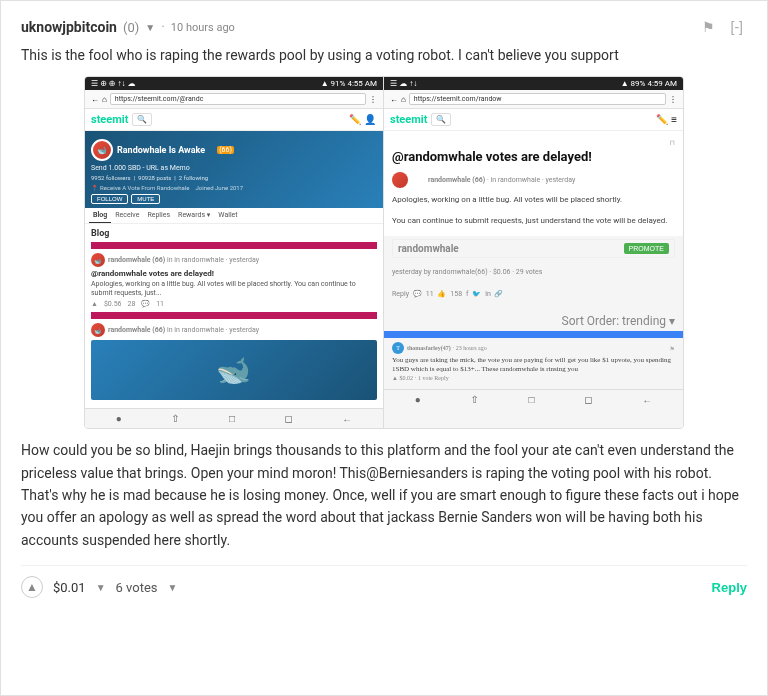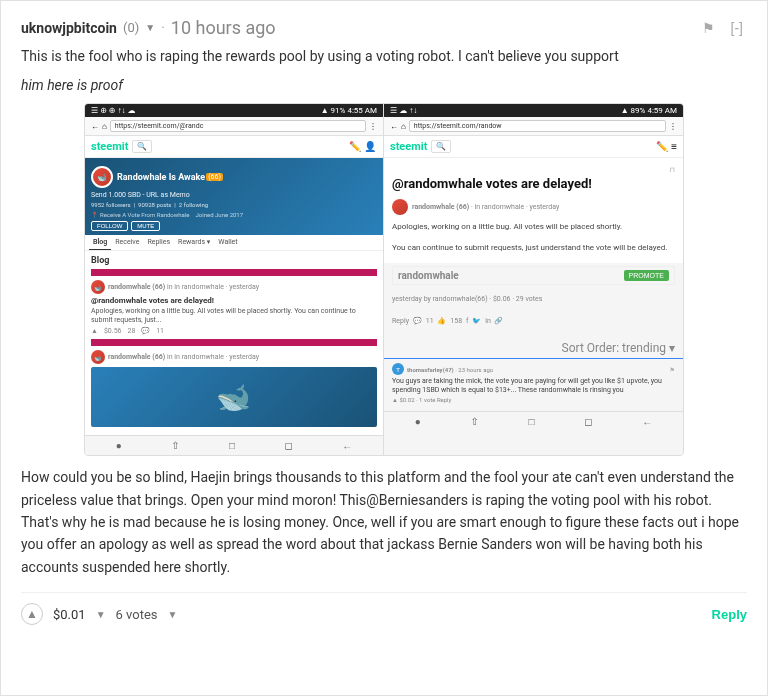--- a/index.html
+++ b/index.html
@@ -37,21 +37,21 @@
     .dropdown-arrow {
       font-size: 10px;
       color: #888;
       cursor: pointer;
     }
     .dot-separator {
       color: #aaa;
       font-size: 14px;
     }
     .timestamp {
-      font-size: 18px;
+      font-size: 11px;
       color: #888;
       text-align: center;
     }
     .header-right {
       margin-left: auto;
       display: flex;
       gap: 8px;
     }
     .flag-btn, .collapse-btn {
       font-size: 14px;
@@ -319,21 +319,21 @@
     .article-title {
       font-size: 13px;
       font-weight: 700;
       color: #111;
       margin-bottom: 6px;
       line-height: 1.3;
     }
     .article-author-row {
       display: flex;
       align-items: center;
-      gap: 4px;
+      gap: 20px;
       margin-bottom: 6px;
     }
     .article-author-avatar {
       width: 16px;
       height: 16px;
       border-radius: 50%;
       background: linear-gradient(135deg, #e74c3c, #c0392b);
     }
     .article-author-meta {
       font-size: 7px;
@@ -387,21 +387,22 @@
       color: #888;
       margin-bottom: 2px;
     }
     .sort-row {
       font-size: 12px;
       color: #888;
       text-align: right;
     }
     .comment-section {
       padding: 4px 8px;
-      border-top: 1px solid #3b82f6;
+      border-top: 7px solid #3b82f6;
+      font-family: Liberation Serif, serif;
     }
     .comment-item {
       margin-bottom: 4px;
     }
     .comment-header {
       display: flex;
       align-items: center;
       gap: 3px;
       margin-bottom: 2px;
     }
@@ -503,21 +504,20 @@
     <span class="dot-separator">·</span>
     <span class="timestamp">10 hours ago</span>
     <div class="header-right">
       <button class="flag-btn">⚑</button>
       <button class="collapse-btn">[-]</button>
     </div>
   </div>
 
   <div class="post-text-top">This is the fool who is raping the rewards pool by using a voting robot. I can't believe you support</div>
 
-  <div class="inline-label">him here is proof</div>
 
   <div class="screenshot-wrapper">
 
     <div class="phone-screenshot">
       <div class="phone-status-bar">
         <span>☰ ⊕ ⊕ ↑↓ ☁</span>
         <span>▲ 91% 4:55 AM</span>
       </div>
       <div class="phone-browser-bar">
         <span>←</span>
@@ -527,21 +527,21 @@
       </div>
       <div class="steemit-nav">
         <span class="steemit-logo">steemit</span>
         <span class="steemit-search">🔍</span>
         <span style="margin-left:auto; font-size:10px;">✏️ 👤</span>
       </div>
       <div class="profile-banner">
         <div class="profile-banner-header">
           <div class="avatar-circle avatar-whale">🐋</div>
           <div>
-            <div style="display:flex; align-items:center; gap:1px;">
+            <div style="display:flex; align-items:center; gap:12px;">
               <span class="profile-name">Randowhale Is Awake</span>
               <span class="profile-badge">(66)</span>
             </div>
           </div>
         </div>
         <div class="profile-bio">Send 1.000 SBD - URL as Memo</div>
         <div class="profile-stats">
           <span>9952 followers</span>
           &nbsp;|&nbsp;
           <span>90928 posts</span>

